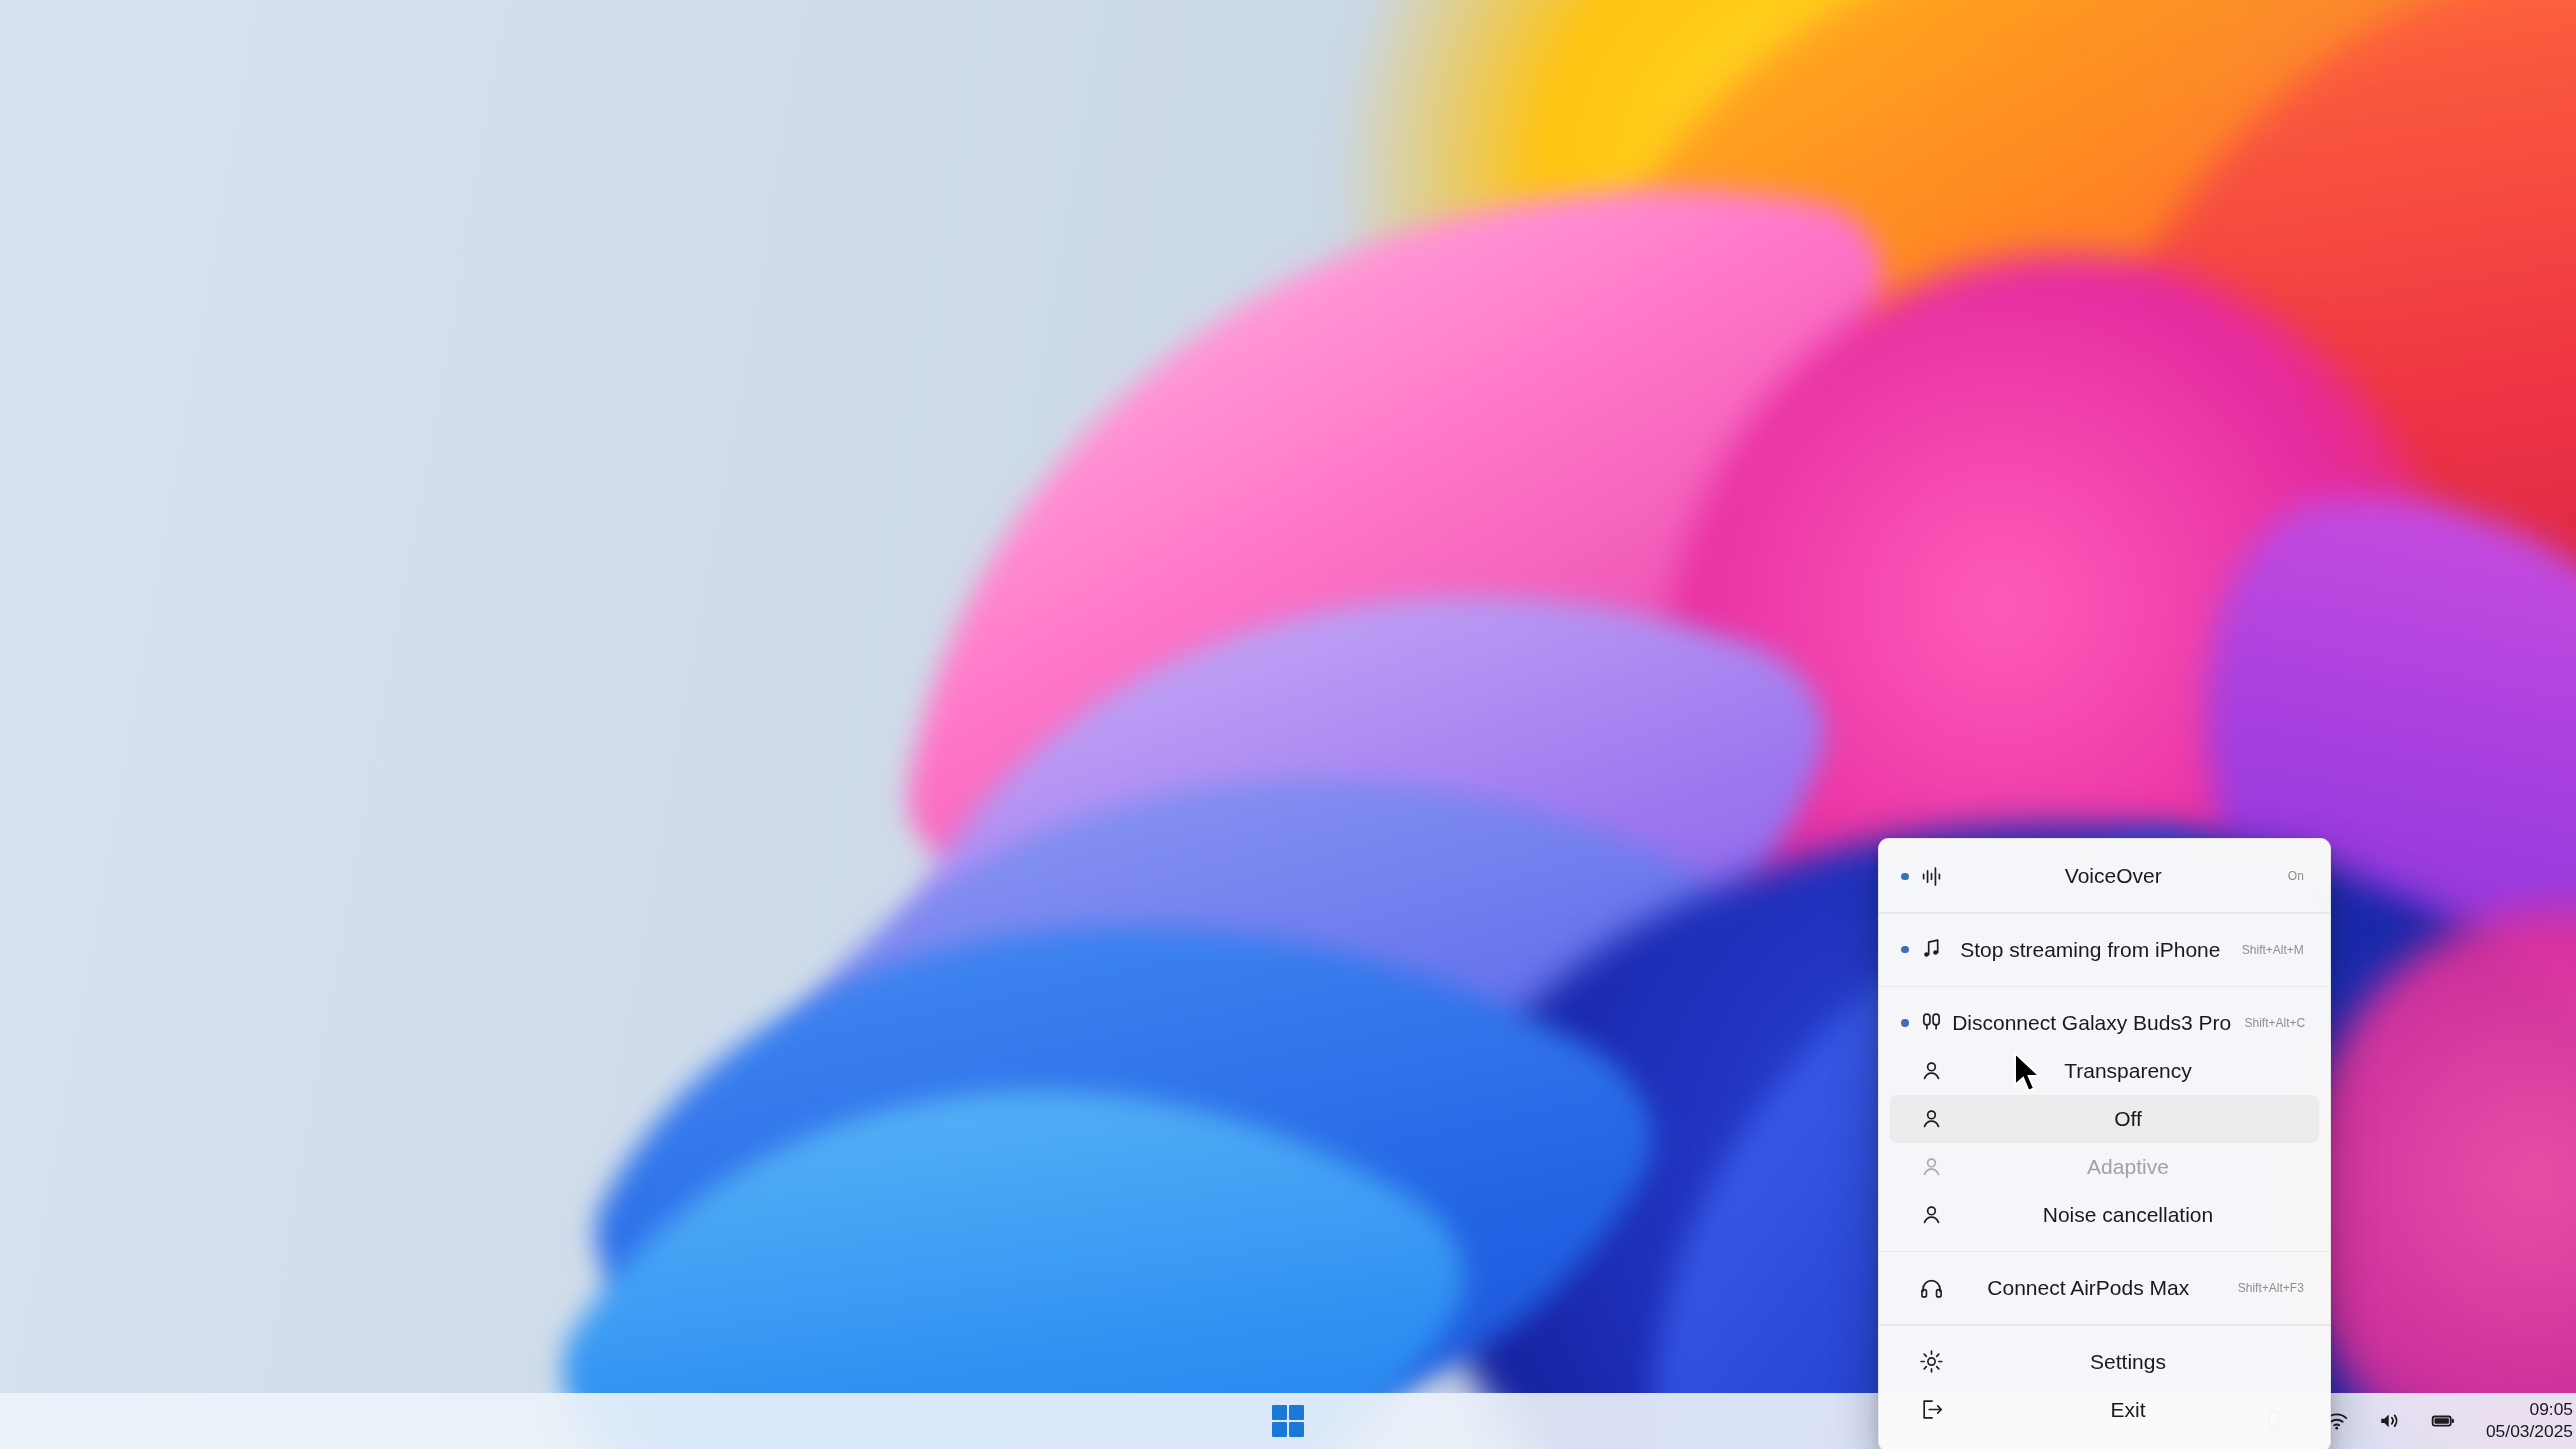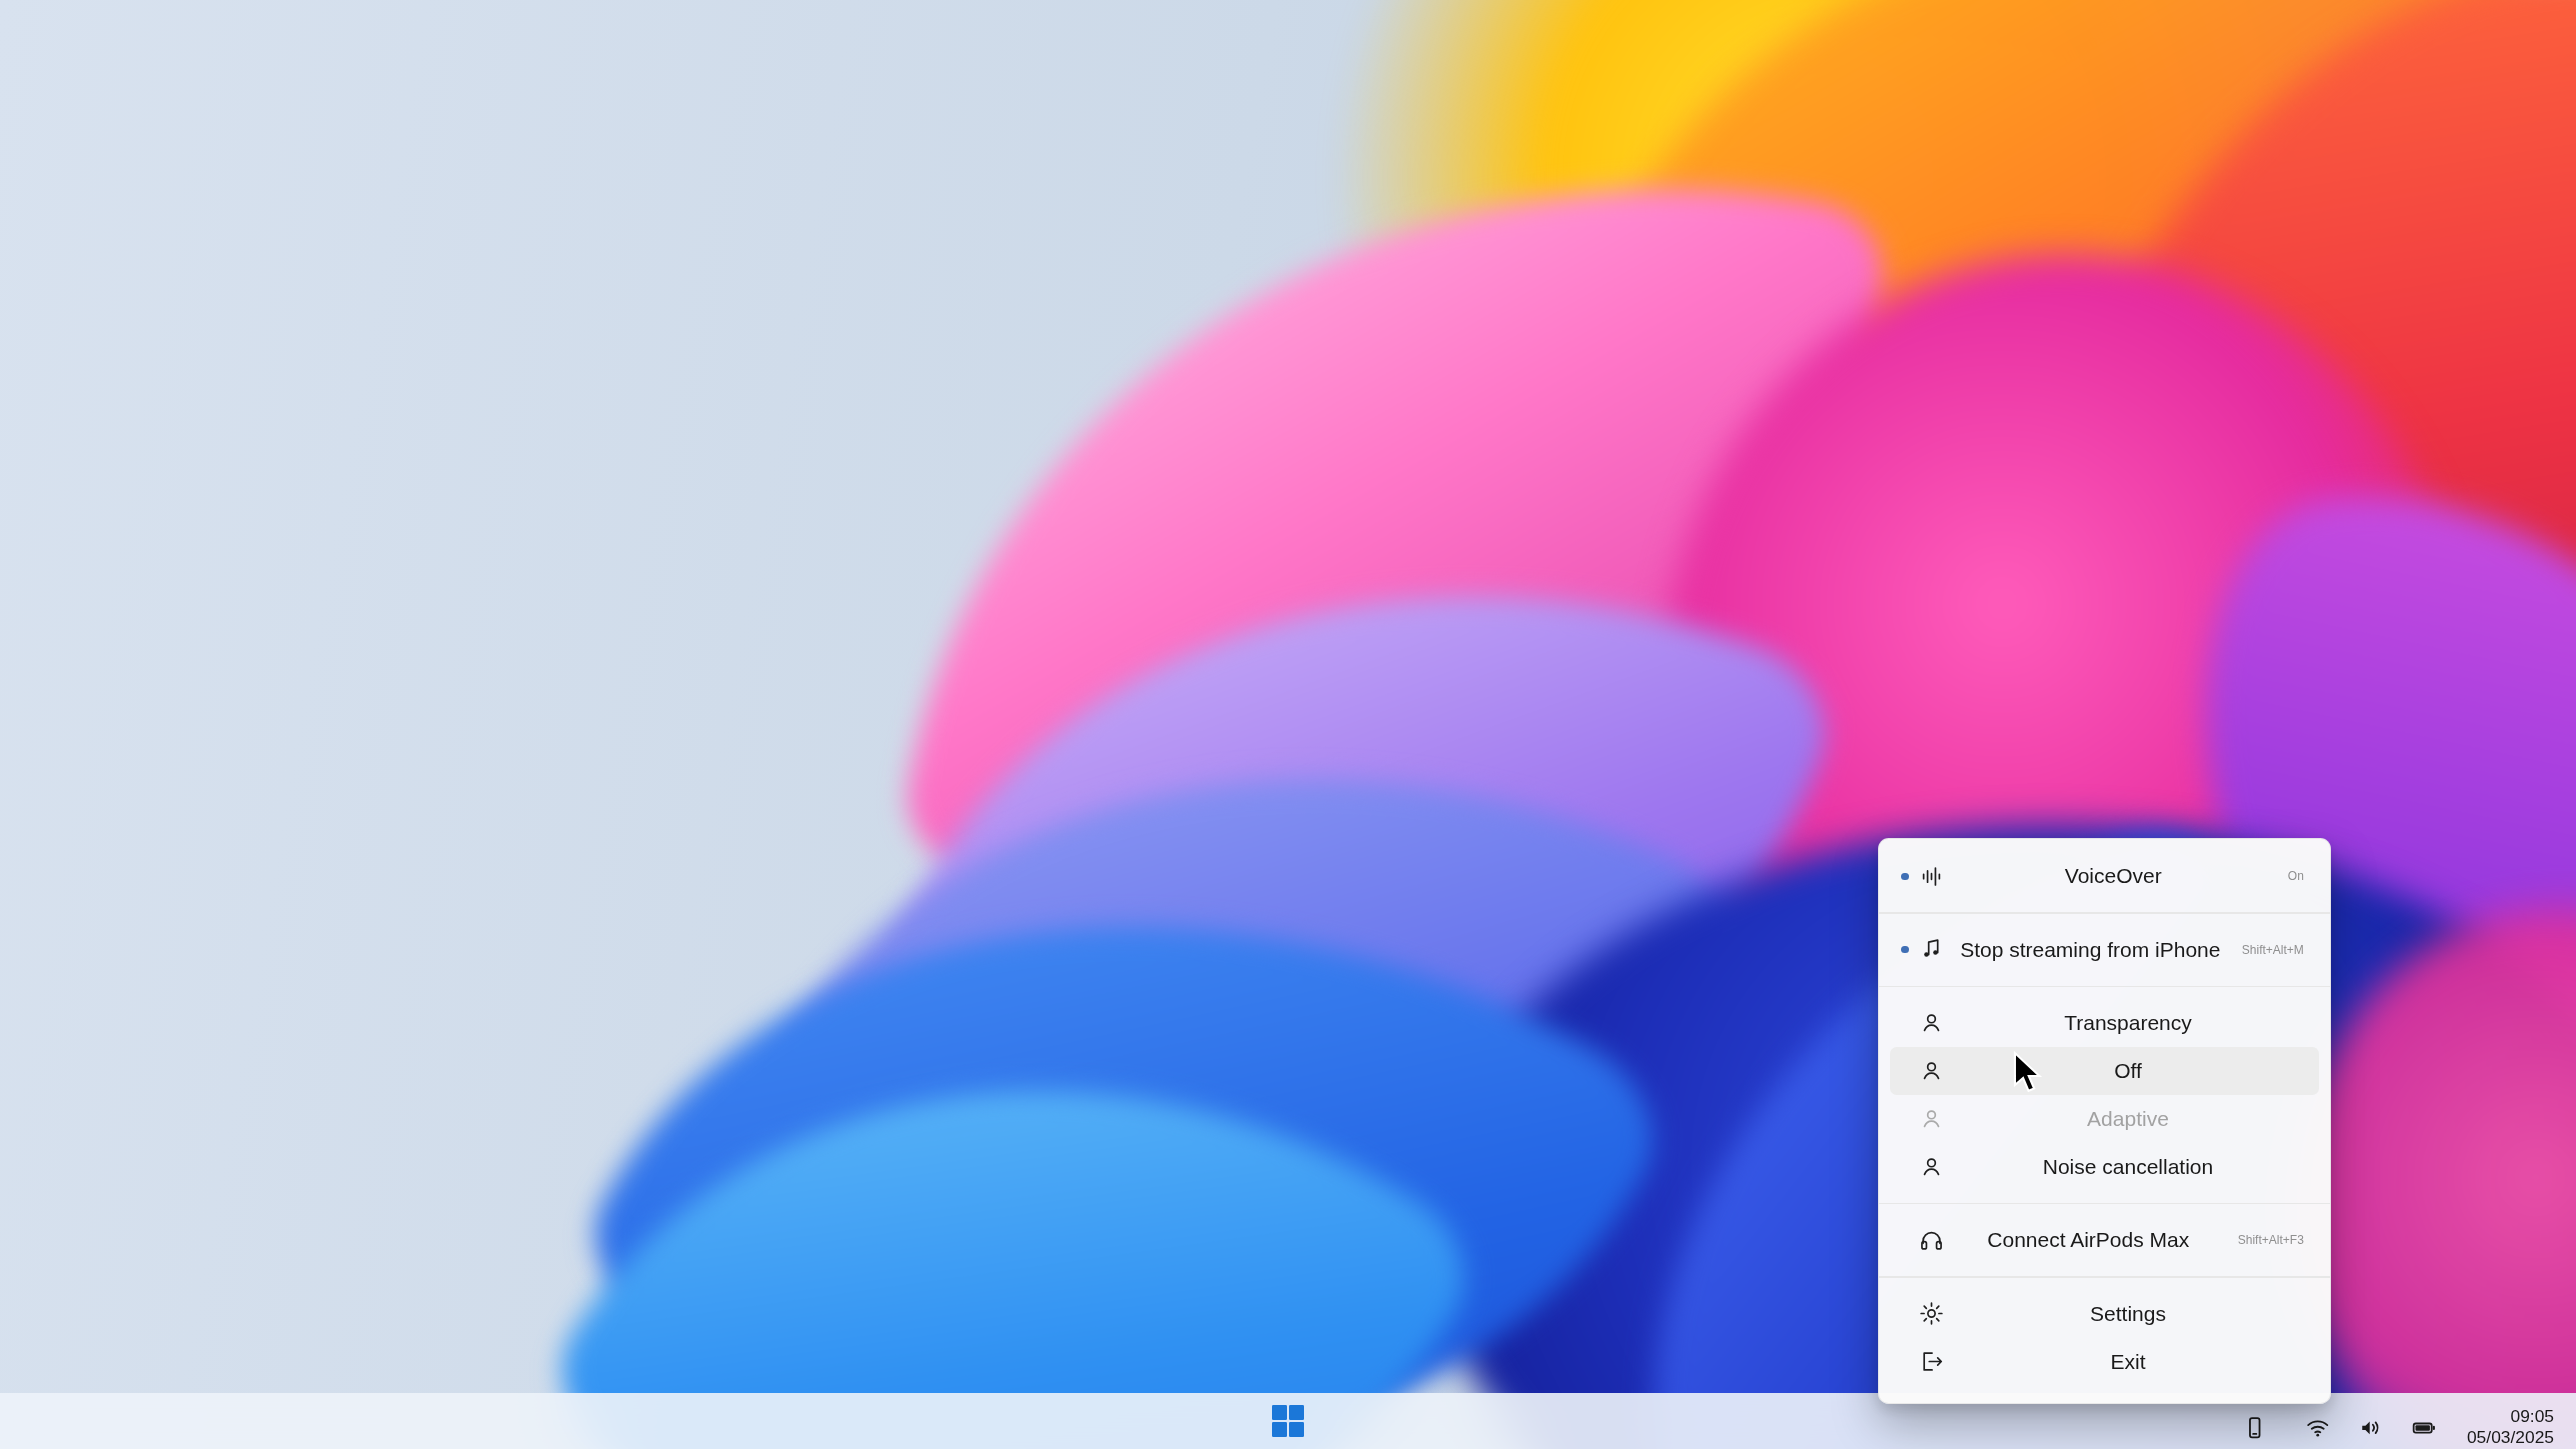--- a/index.html
+++ b/index.html
@@ -61,21 +61,21 @@
   .mi-shortcut{font-size:12px;color:#8f8f8f;margin-left:13.4px;white-space:nowrap;}
   .sep{height:1.3px;background:#e7e7e7;margin:12px 0;}
 
   
   .taskbar{position:absolute;left:0;right:0;bottom:0;height:56px;
     background:rgba(237,243,250,0.9);backdrop-filter:blur(27px);z-index:40;}
   .start{position:absolute;left:50%;top:50%;transform:translate(-50%,-50%);
     width:46px;height:46px;border-radius:5.4px;display:flex;align-items:center;justify-content:center;}
   .winlogo{display:grid;grid-template-columns:14.8px 14.8px;grid-template-rows:14.8px 14.8px;gap:2.7px;}
   .winlogo span{background:#1b77d8;border-radius:1.3px;}
-  .tray{position:absolute;right:22px;top:0;height:100%;display:flex;align-items:flex-end;gap:18px;}
+  .tray{position:absolute;right:3px;top:0;height:100%;display:flex;align-items:center;gap:18px;}
   .tray-icon{width:35px;height:42px;display:flex;align-items:center;justify-content:center;border-radius:5.4px;}
   .tray-icon svg{width:25.5px;height:25.5px;stroke:#1b1b1b;fill:none;stroke-width:1.7;stroke-linecap:round;stroke-linejoin:round;}
   .tray-icon.first{margin-right:9.4px;}
   .clock{margin-left:8px;text-align:right;font-size:17.4px;line-height:1.25;color:#181818;}
 
   
   .cursor{position:absolute;left:2012px;top:1051px;width:31px;height:44px;z-index:100;}
 </style>
 </head>
 <body>
@@ -123,20 +123,34 @@
           <circle cx="7.5" cy="16.5" r="2" fill="#1f1f1f" stroke="none"></circle>
           <circle cx="15.5" cy="14.7" r="2" fill="#1f1f1f" stroke="none"></circle>
         </svg>
     </span>
     <span class="mi-label">Stop streaming from iPhone</span>
     <span class="mi-shortcut">Shift+Alt+M</span>
   </div>
 
   <div class="sep"></div>
 
+  <div class="menu-item">
+    <span class="dotcol">
+        <span class="dot"></span>
+      </span>
+    <span class="mi-icon">
+      <svg viewBox="0 0 24 24">
+          <rect x="5.2" y="4.5" width="5.4" height="9.5" rx="2.7"></rect>
+          <rect x="13.4" y="4.5" width="5.4" height="9.5" rx="2.7"></rect>
+          <path d="M7.9 14v3.5M16.1 14v3.5"></path>
+        </svg>
+    </span>
+    <span class="mi-label">Disconnect Galaxy Buds3 Pro</span>
+    <span class="mi-shortcut">Shift+Alt+C</span>
+  </div>
 
   <div class="menu-item">
     <span class="dotcol"></span>
     <span class="mi-icon">
       <svg viewBox="0 0 24 24">
           <circle cx="12" cy="8.8" r="3.4"></circle>
           <path d="M5.8 19c1.2-3.1 3.5-4.7 6.2-4.7s5 1.6 6.2 4.7"></path>
         </svg>
     </span>
     <span class="mi-label">Transparency</span>

